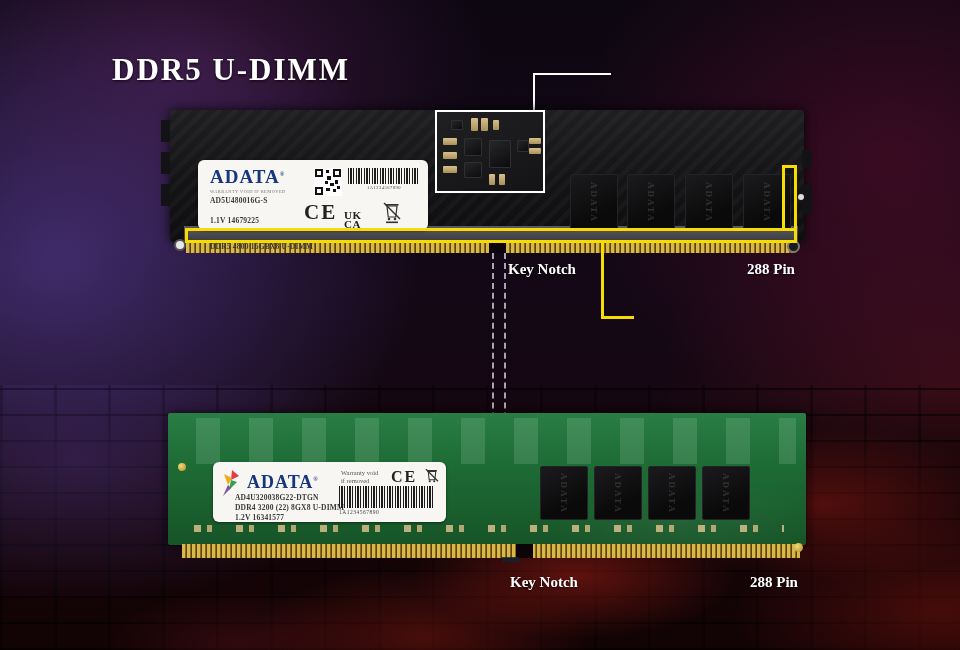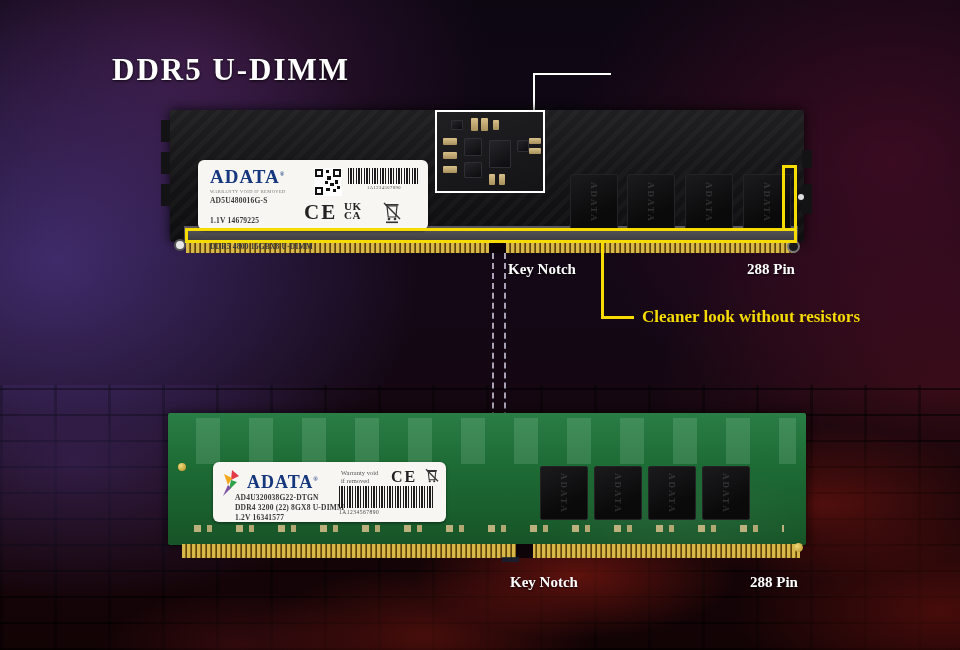--- a/index.html
+++ b/index.html
@@ -146,21 +146,21 @@
           <rect x="12" y="20" width="4" height="3" fill="#111"></rect>
         <rect x="19" y="21" width="3" height="3" fill="#111"></rect>
           <rect x="23" y="18" width="3" height="3" fill="#111"></rect>
       </svg>
       <div class="abs barcode" style="left:150px;top:8px;width:72px;height:16px;"></div>
       <div class="abs bcnum" style="left:150px;top:25px;width:72px;">1A1234567890</div>
       <div class="abs pn" style="left:12px;top:36px;">AD5U480016G-S</div>
       <div class="abs pn" style="left:12px;top:46px;margin-top:36px;">DDR5 4800 16GBX8 U-DIMM</div>
       <div class="abs pn" style="left:12px;top:56px;">1.1V  14679225</div>
       <div class="abs ce" style="left:106px;top:40px;font-size:21px;">CE</div>
-      <div class="abs ukca" style="left:146px;top:42px;">
+      <div class="abs ukca" style="left:146px;top:51px;">
         <div>UK</div>
         <div>CA</div>
       </div>
       <svg class="abs" style="left:182px;top:40px;" width="24" height="24" viewBox="0 0 24 24">
         <path d="M7 6 h10 l-1.2 11 h-7.6 z" fill="none" stroke="#333" stroke-width="1.2"></path>
         <rect x="5.5" y="4" width="13" height="1.6" fill="#333"></rect>
         <circle cx="9" cy="19" r="1.3" fill="#333"></circle>
           <circle cx="15" cy="19" r="1.3" fill="#333"></circle>
         <line x1="4" y1="3" x2="20" y2="19" stroke="#333" stroke-width="1.4"></line>
         <rect x="6" y="21.5" width="12" height="1.6" fill="#333"></rect>
@@ -183,21 +183,20 @@
     <div class="cmp tan" style="left:92px;top:26px;width:12px;height:6px;"></div>
     <div class="cmp tan" style="left:92px;top:36px;width:12px;height:6px;"></div>
     <div class="cmp tan" style="left:52px;top:62px;width:6px;height:11px;"></div>
     <div class="cmp tan" style="left:62px;top:62px;width:6px;height:11px;"></div>
   </div>
 
   <div class="ybox" style="left:185px;top:228px;width:612px;height:15px;"></div>
   <div class="ybox" style="left:782px;top:165px;width:15px;height:66px;"></div>
   <div class="yline" style="left:601px;top:243px;width:3px;height:76px;"></div>
   <div class="yline" style="left:601px;top:316px;width:33px;height:3px;"></div>
-  <div class="yellow-text" style="left:642px;top:307px;">Cleaner look without resistors</div>
 
   <div class="dash" style="left:492px;top:253px;height:295px;"></div>
   <div class="dash" style="left:504px;top:253px;height:295px;"></div>
 
   <div class="small-label" style="left:508px;top:261px;">Key Notch</div>
   <div class="small-label" style="left:747px;top:261px;">288 Pin</div>
 
   <div class="ddr4 d4">
     <div class="d4-body"></div>
     <div class="d4-pads"></div>

